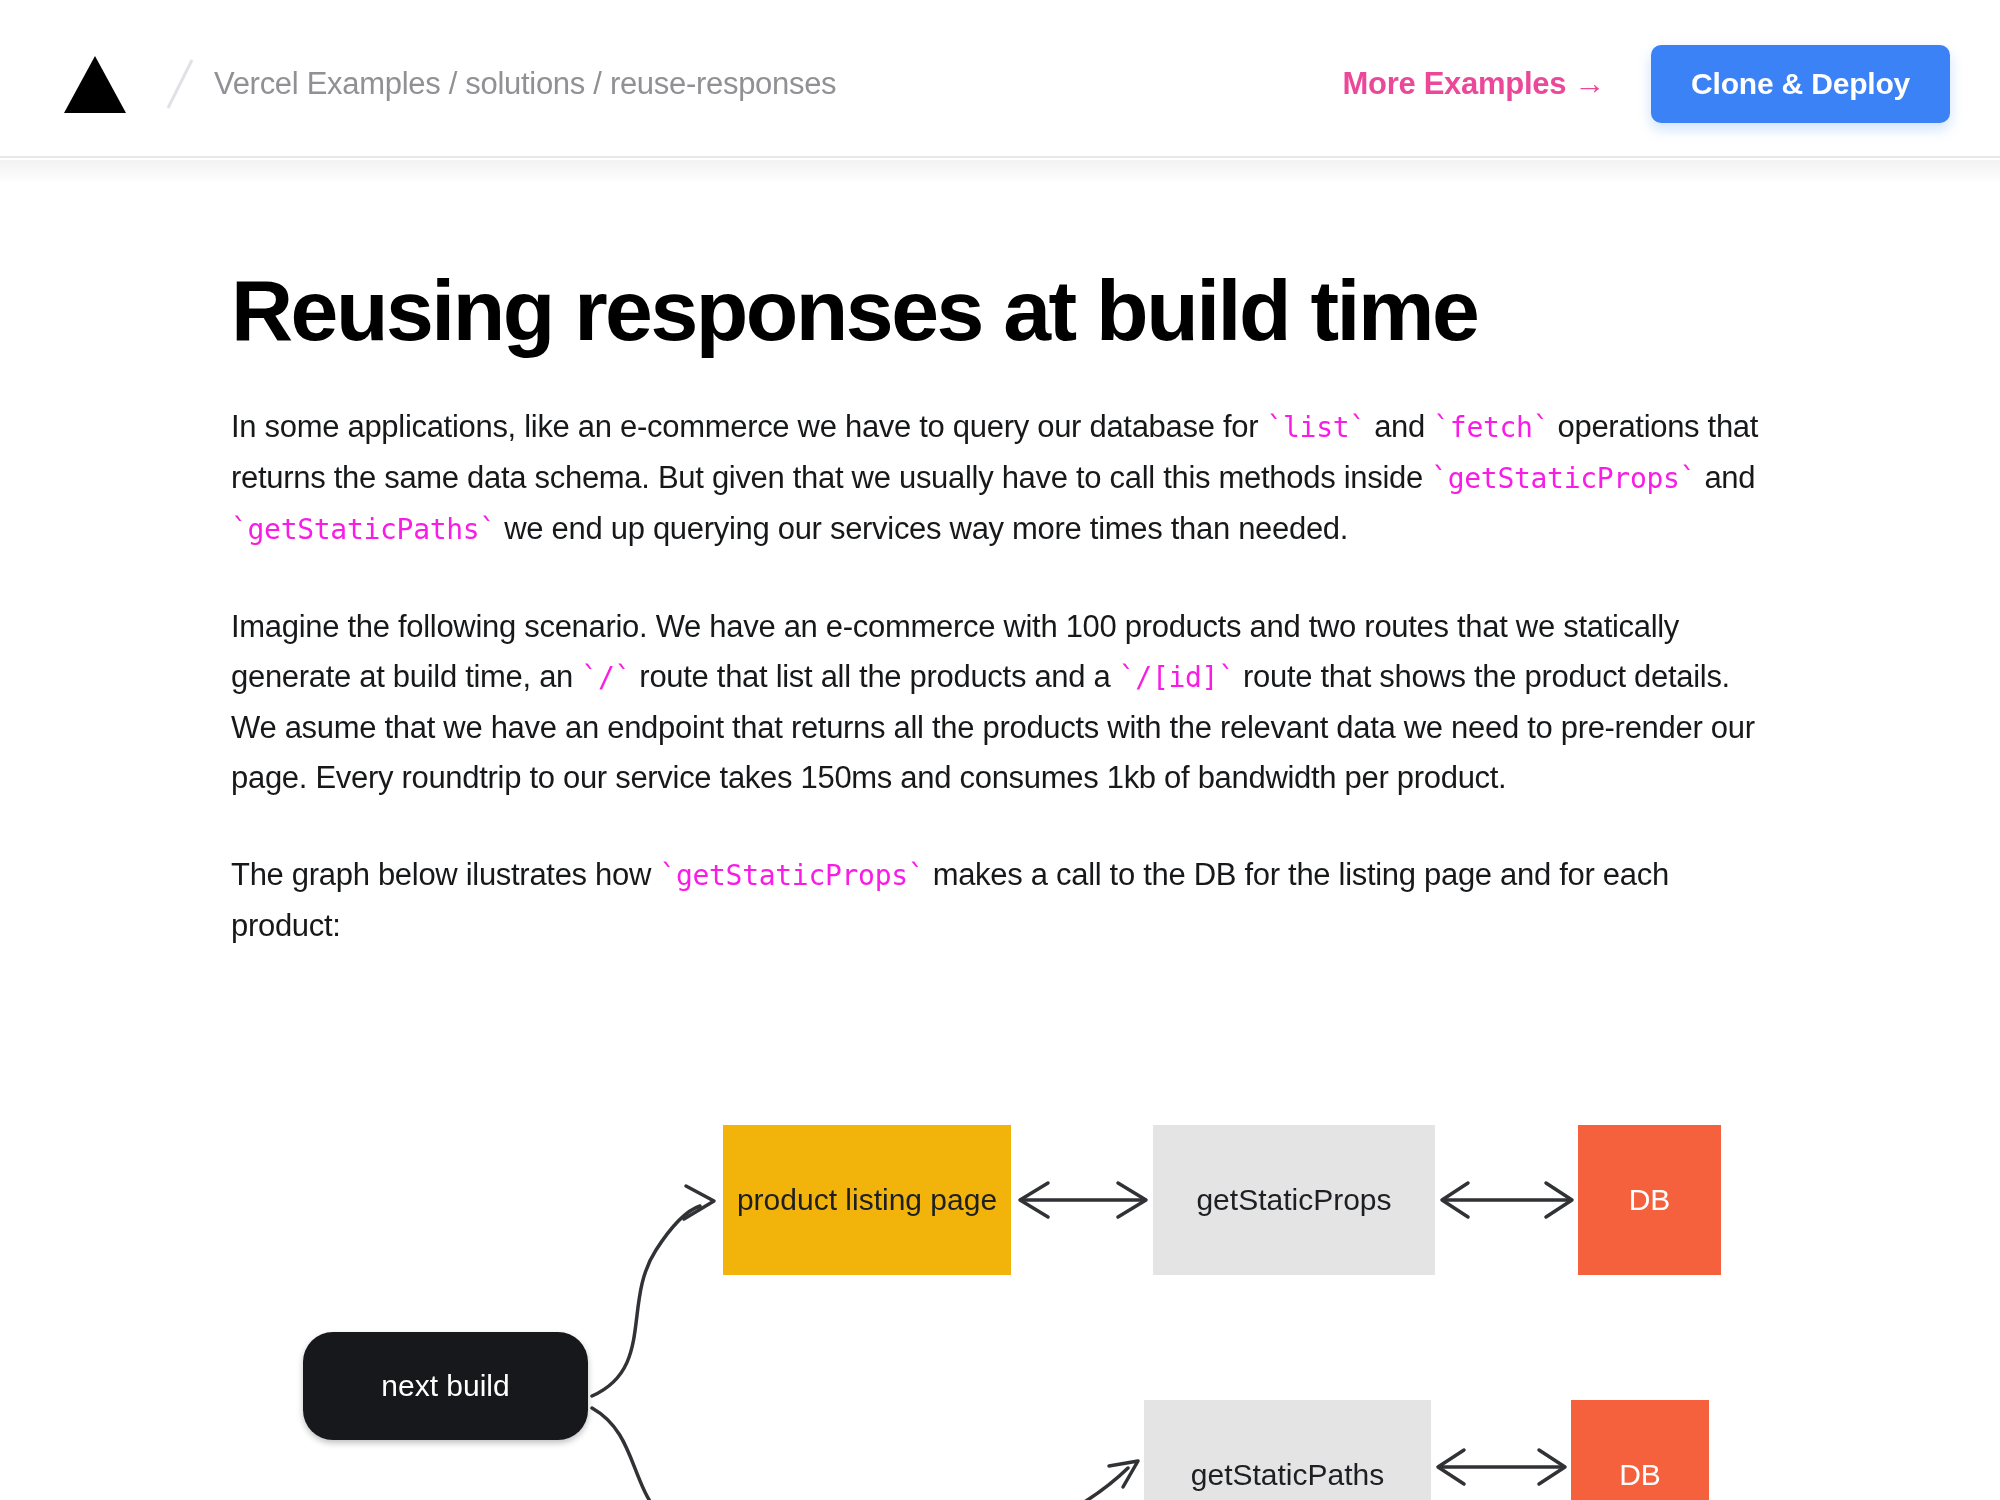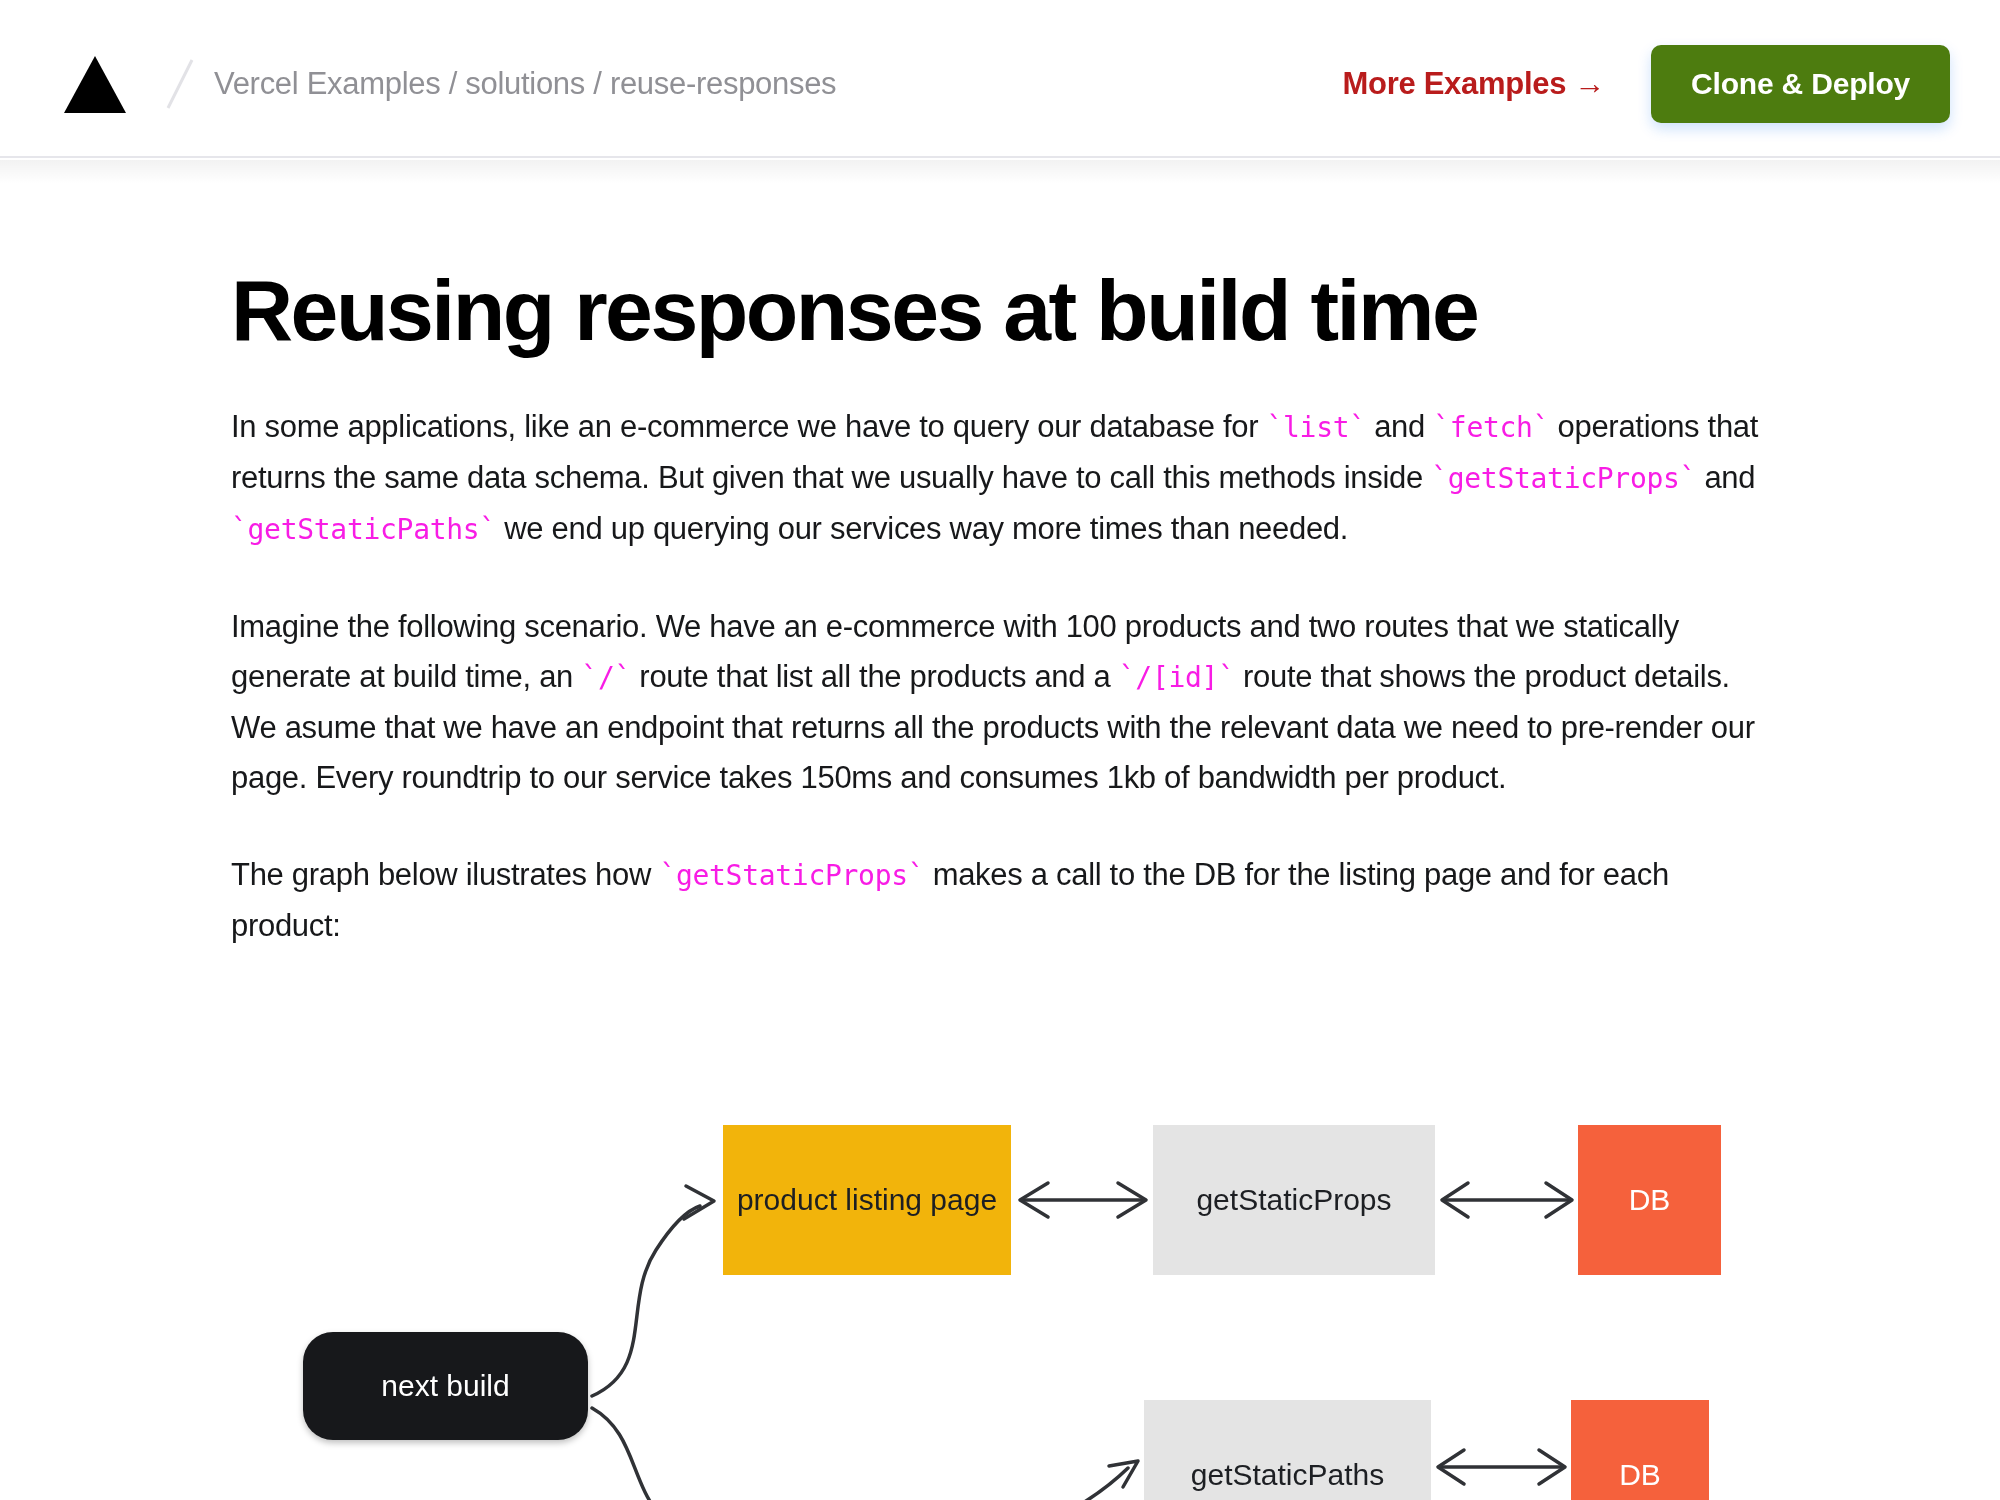--- a/index.html
+++ b/index.html
@@ -23,25 +23,25 @@
     pointer-events:none;
   }
   .logo-tri { display:block; }
   .crumb-slash { margin-left:38px; display:block; }
   .breadcrumb {
     margin-left:18px; font-size:31px; color:#909095; letter-spacing:-0.3px;
     text-decoration:none; cursor:pointer;
   }
   .header-right { margin-left:auto; display:flex; align-items:center; gap:46px; }
   .more-link {
-    color:#b91c1c; font-size:31px; font-weight:600; text-decoration:none;
+    color:#ec4899; font-size:31px; font-weight:600; text-decoration:none;
     letter-spacing:-0.3px; cursor:pointer;
   }
   .deploy-btn {
-    background:#4d7c0f; color:#fff; border:none; border-radius:10px;
+    background:#3b82f6; color:#fff; border:none; border-radius:10px;
     height:78px; padding:0 40px; font-size:30px; font-weight:700;
     font-family:inherit; letter-spacing:-0.2px; cursor:pointer;
     box-shadow:0 6px 14px rgba(11,112,241,0.20);
   }
 
   
   .article { position:absolute; left:231px; top:160px; width:1548px; }
   .page-title {
     margin:106px 0 0; font-size:86px; line-height:1.04; font-weight:bold;
     letter-spacing:-2.5px; color:#000000;

